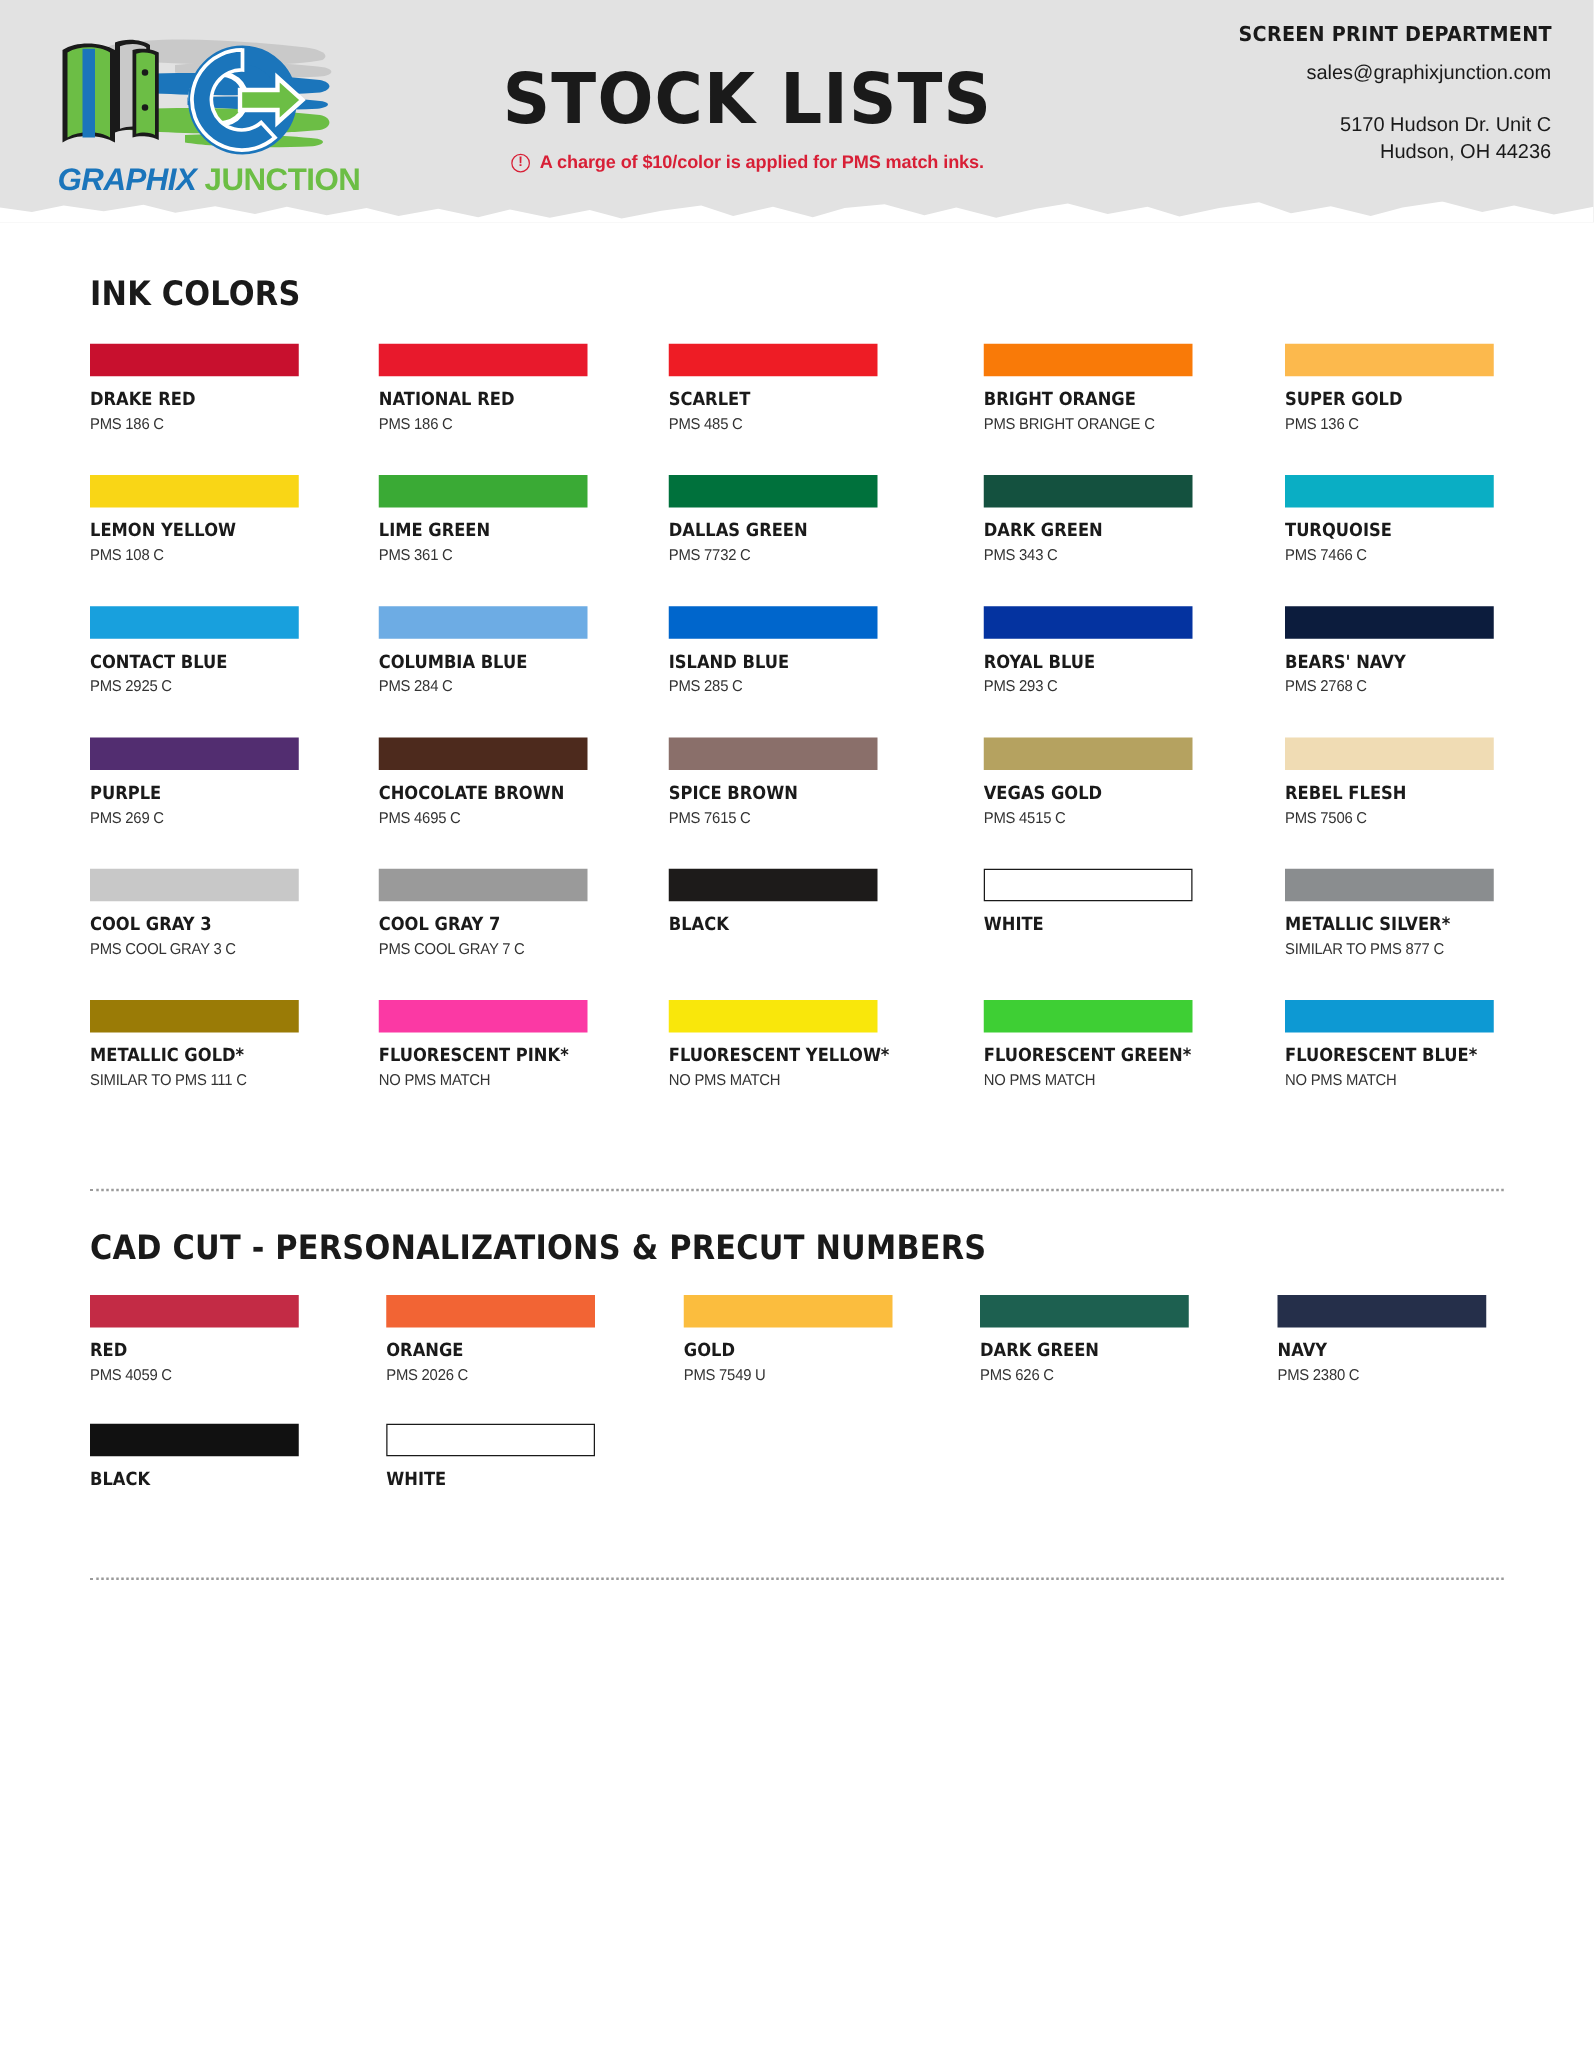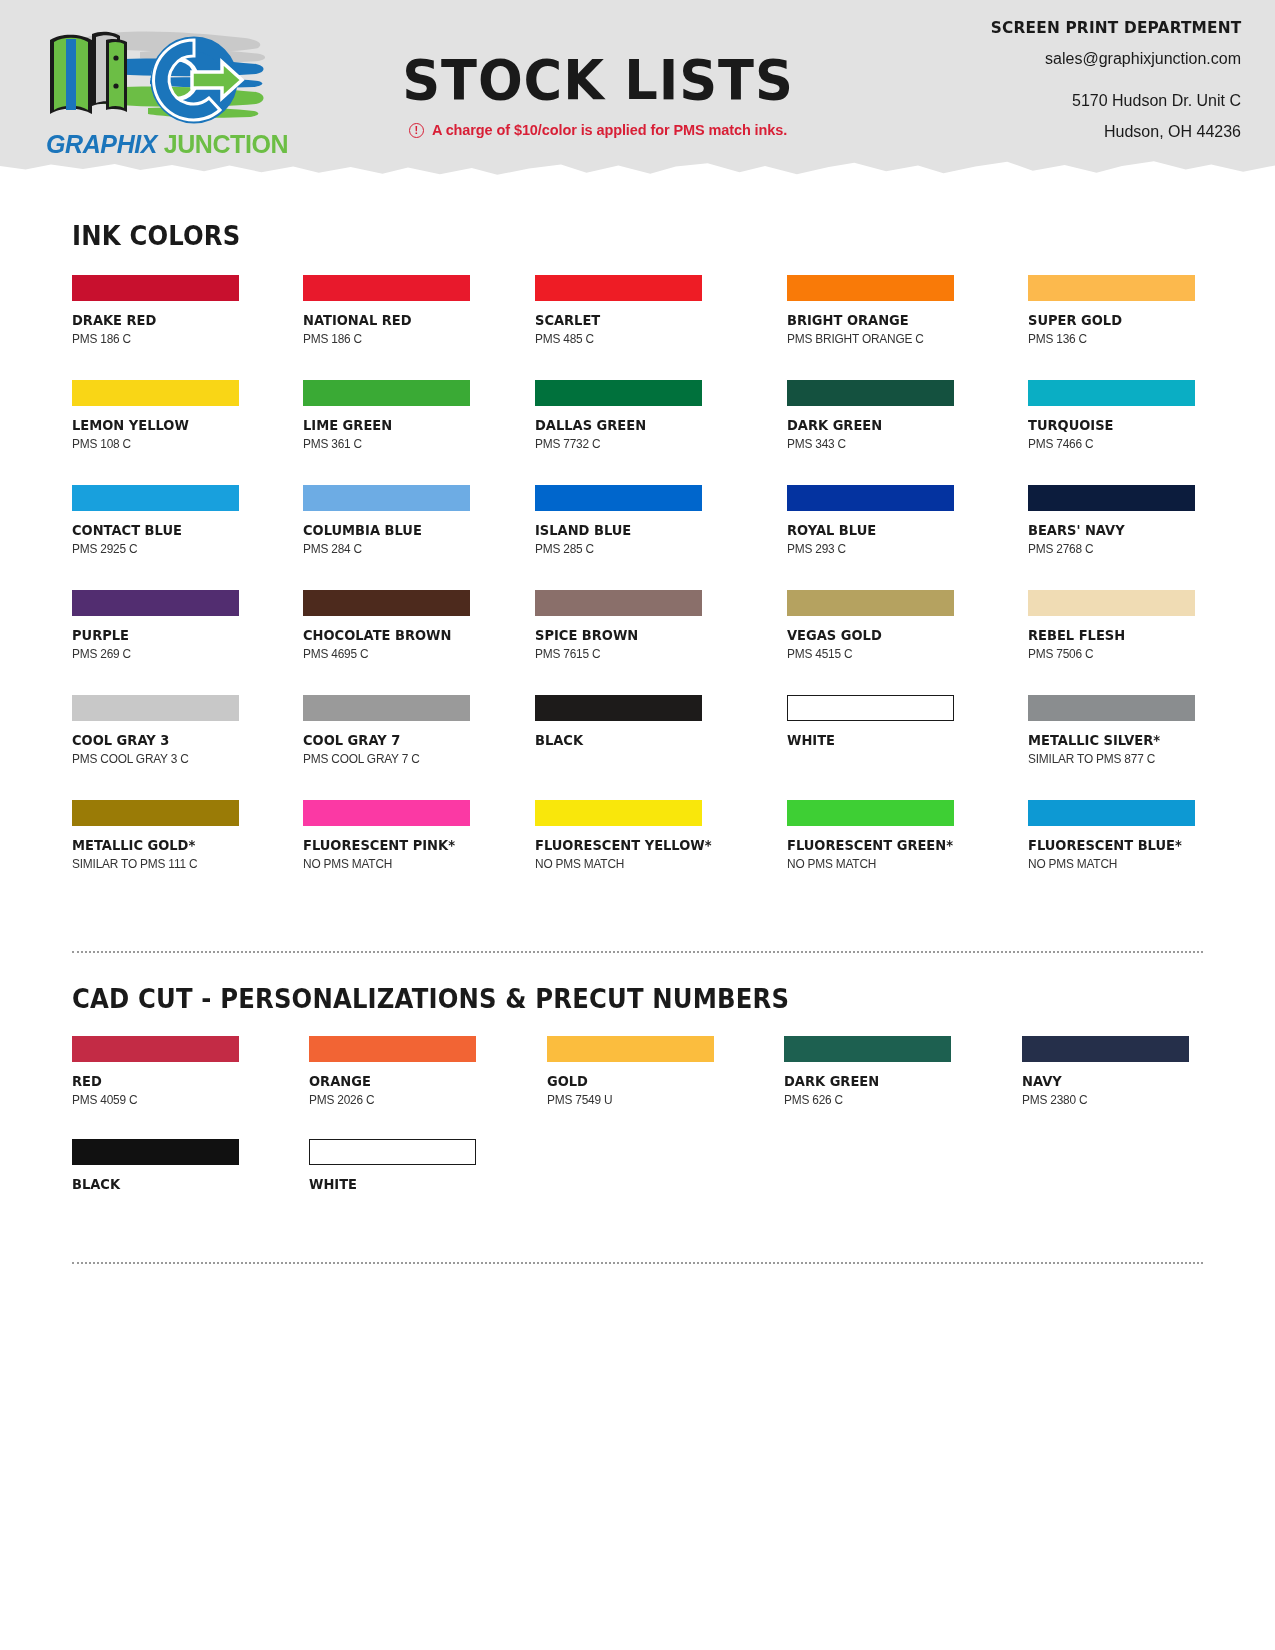--- a/index.html
+++ b/index.html
@@ -67,21 +67,21 @@
   .contact {
     position: absolute; right: 34px; top: 18px; text-align: right; color: #1a1a1a;
   }
   .contact .dept {
     font-family: "DejaVu Sans", sans-serif;
     font-size: 16.5px; font-weight: 900; letter-spacing: 0.2px;
     transform: scaleX(0.93); transform-origin: right center;
   }
   .contact .email { margin-top: 13px; font-size: 16px; }
   .contact .addr1 { margin-top: 24px; font-size: 16px; }
-  .contact .addr2 { margin-top: 13px; font-size: 16px; }
+  .contact .addr2 { margin-top: 3px; font-size: 16px; }
 
   
   .body-pad { padding: 0 72px; }
 
   .section-title {
     font-family: "DejaVu Sans", sans-serif;
     font-size: 27px; font-weight: 900; color: #1a1a1a;
     letter-spacing: 0.2px;
     transform: scaleX(0.9); transform-origin: left center;
     white-space: nowrap;

